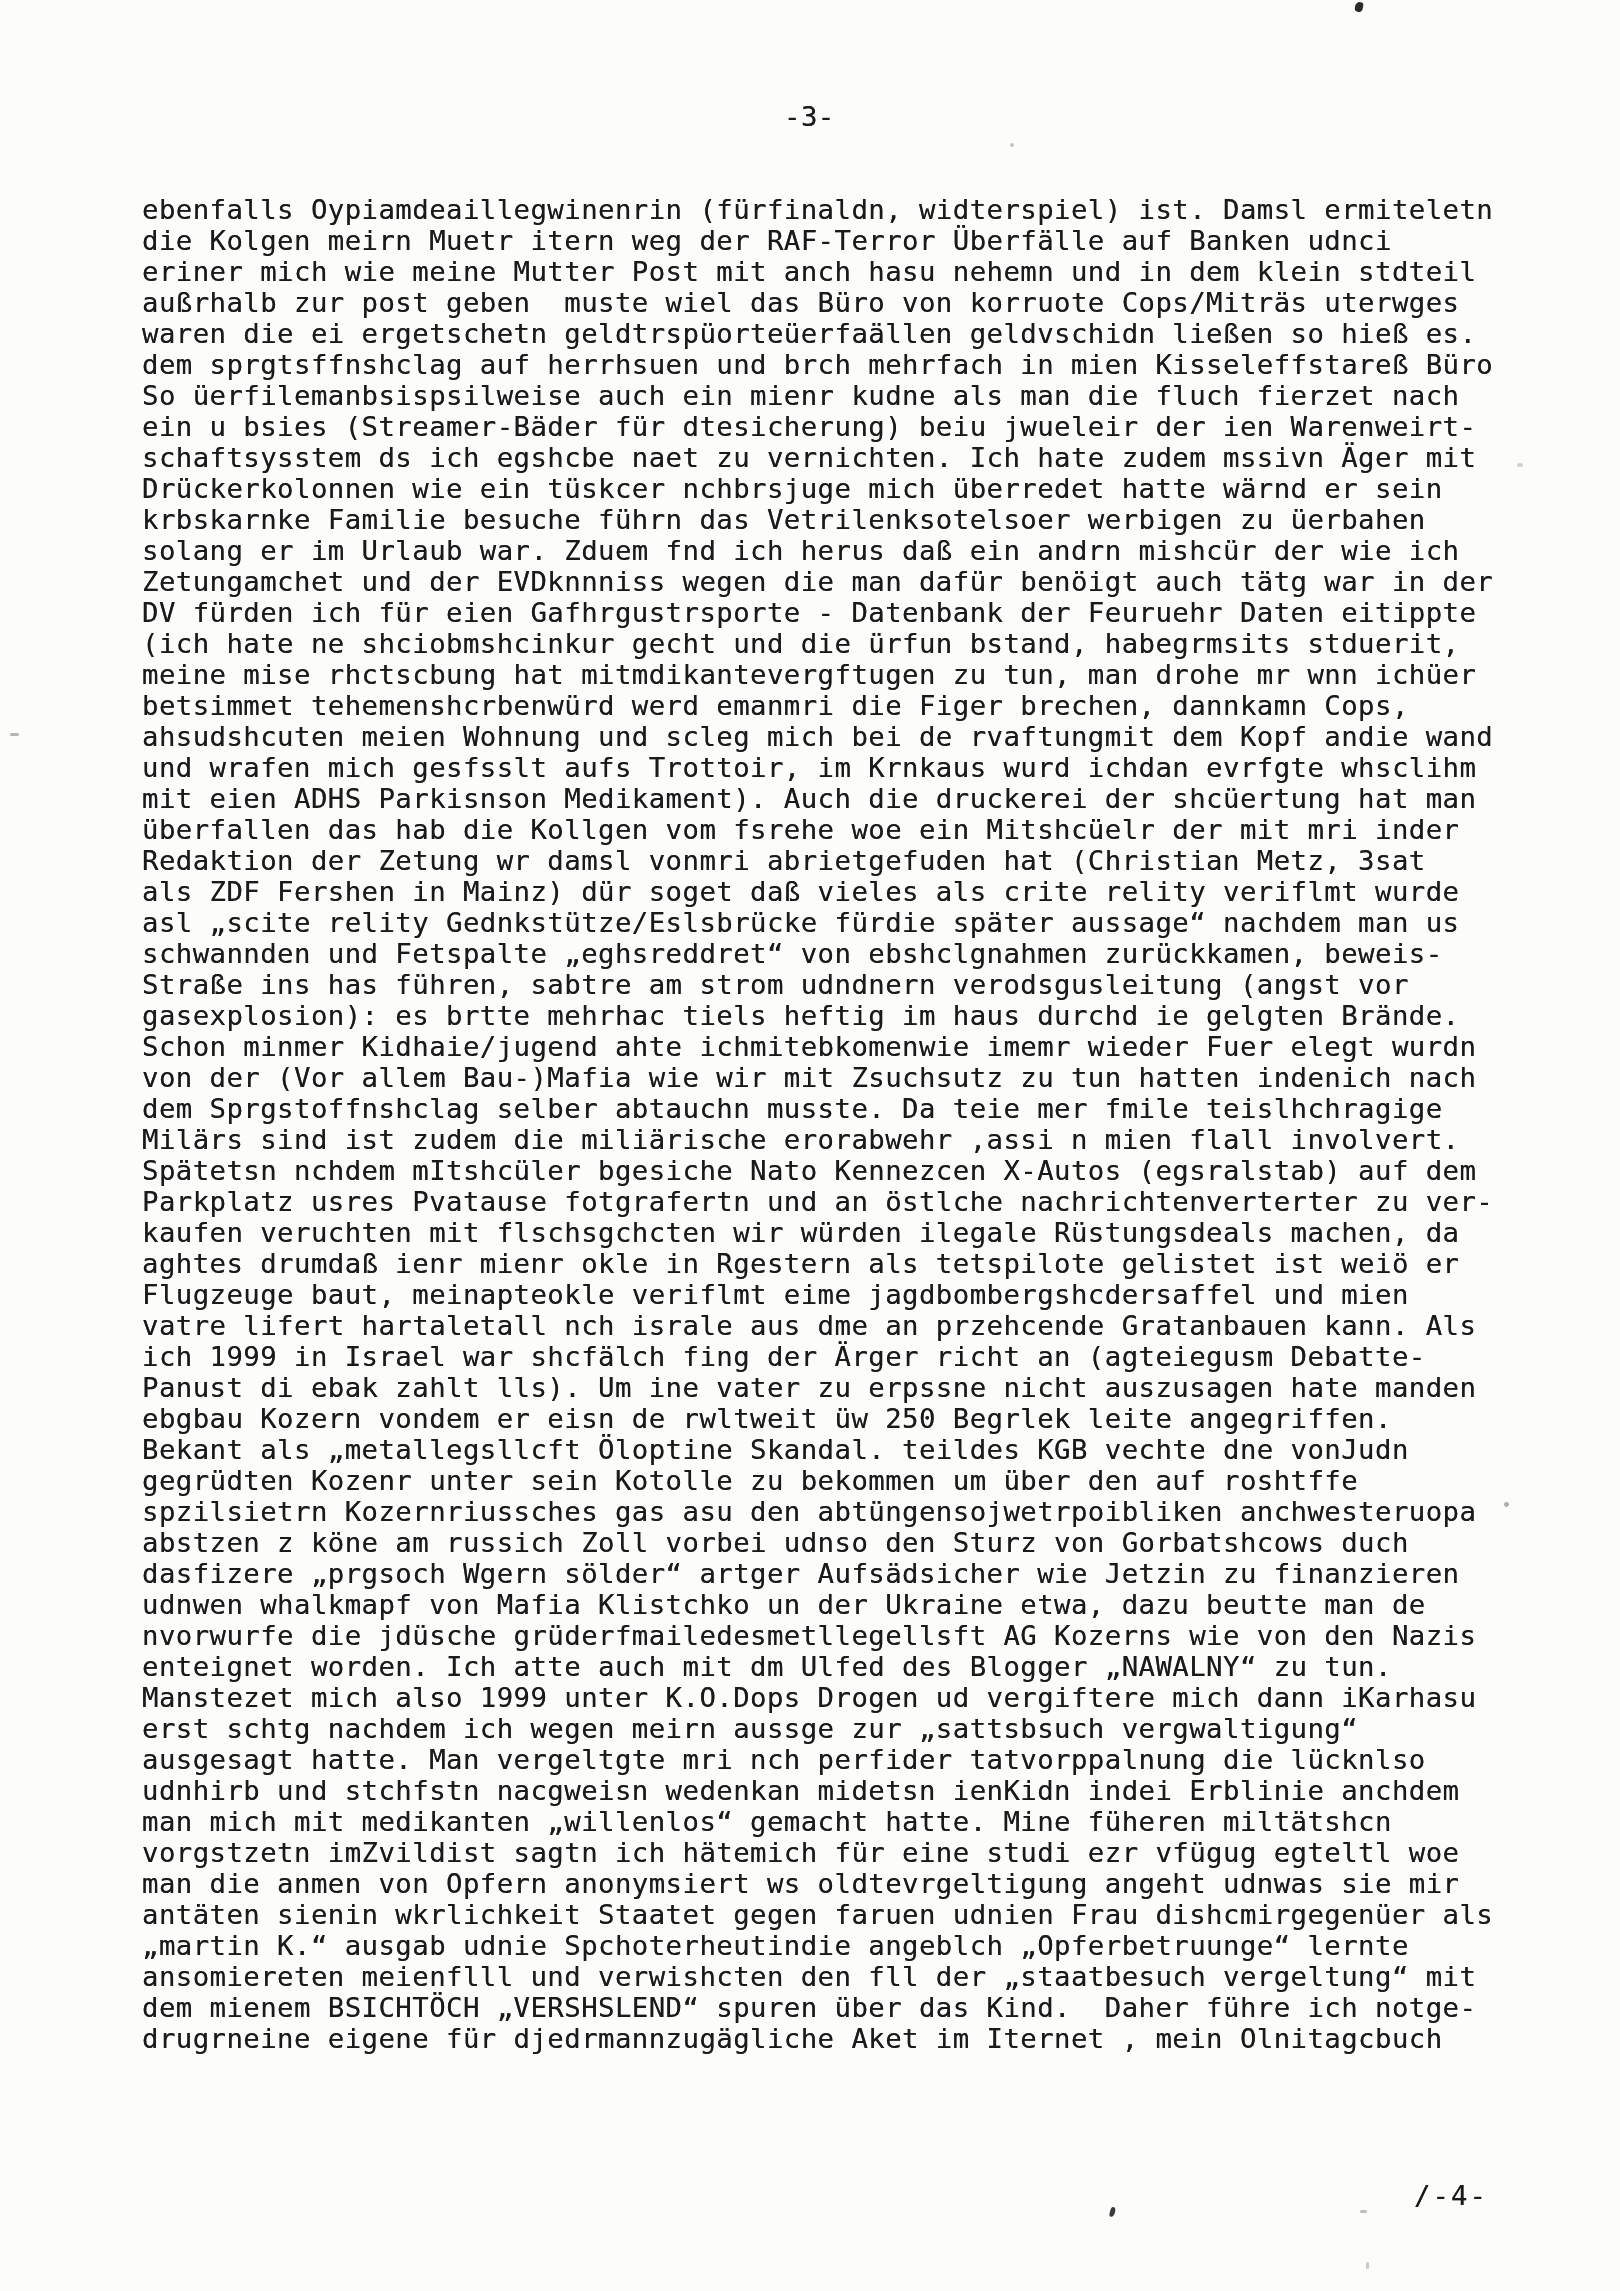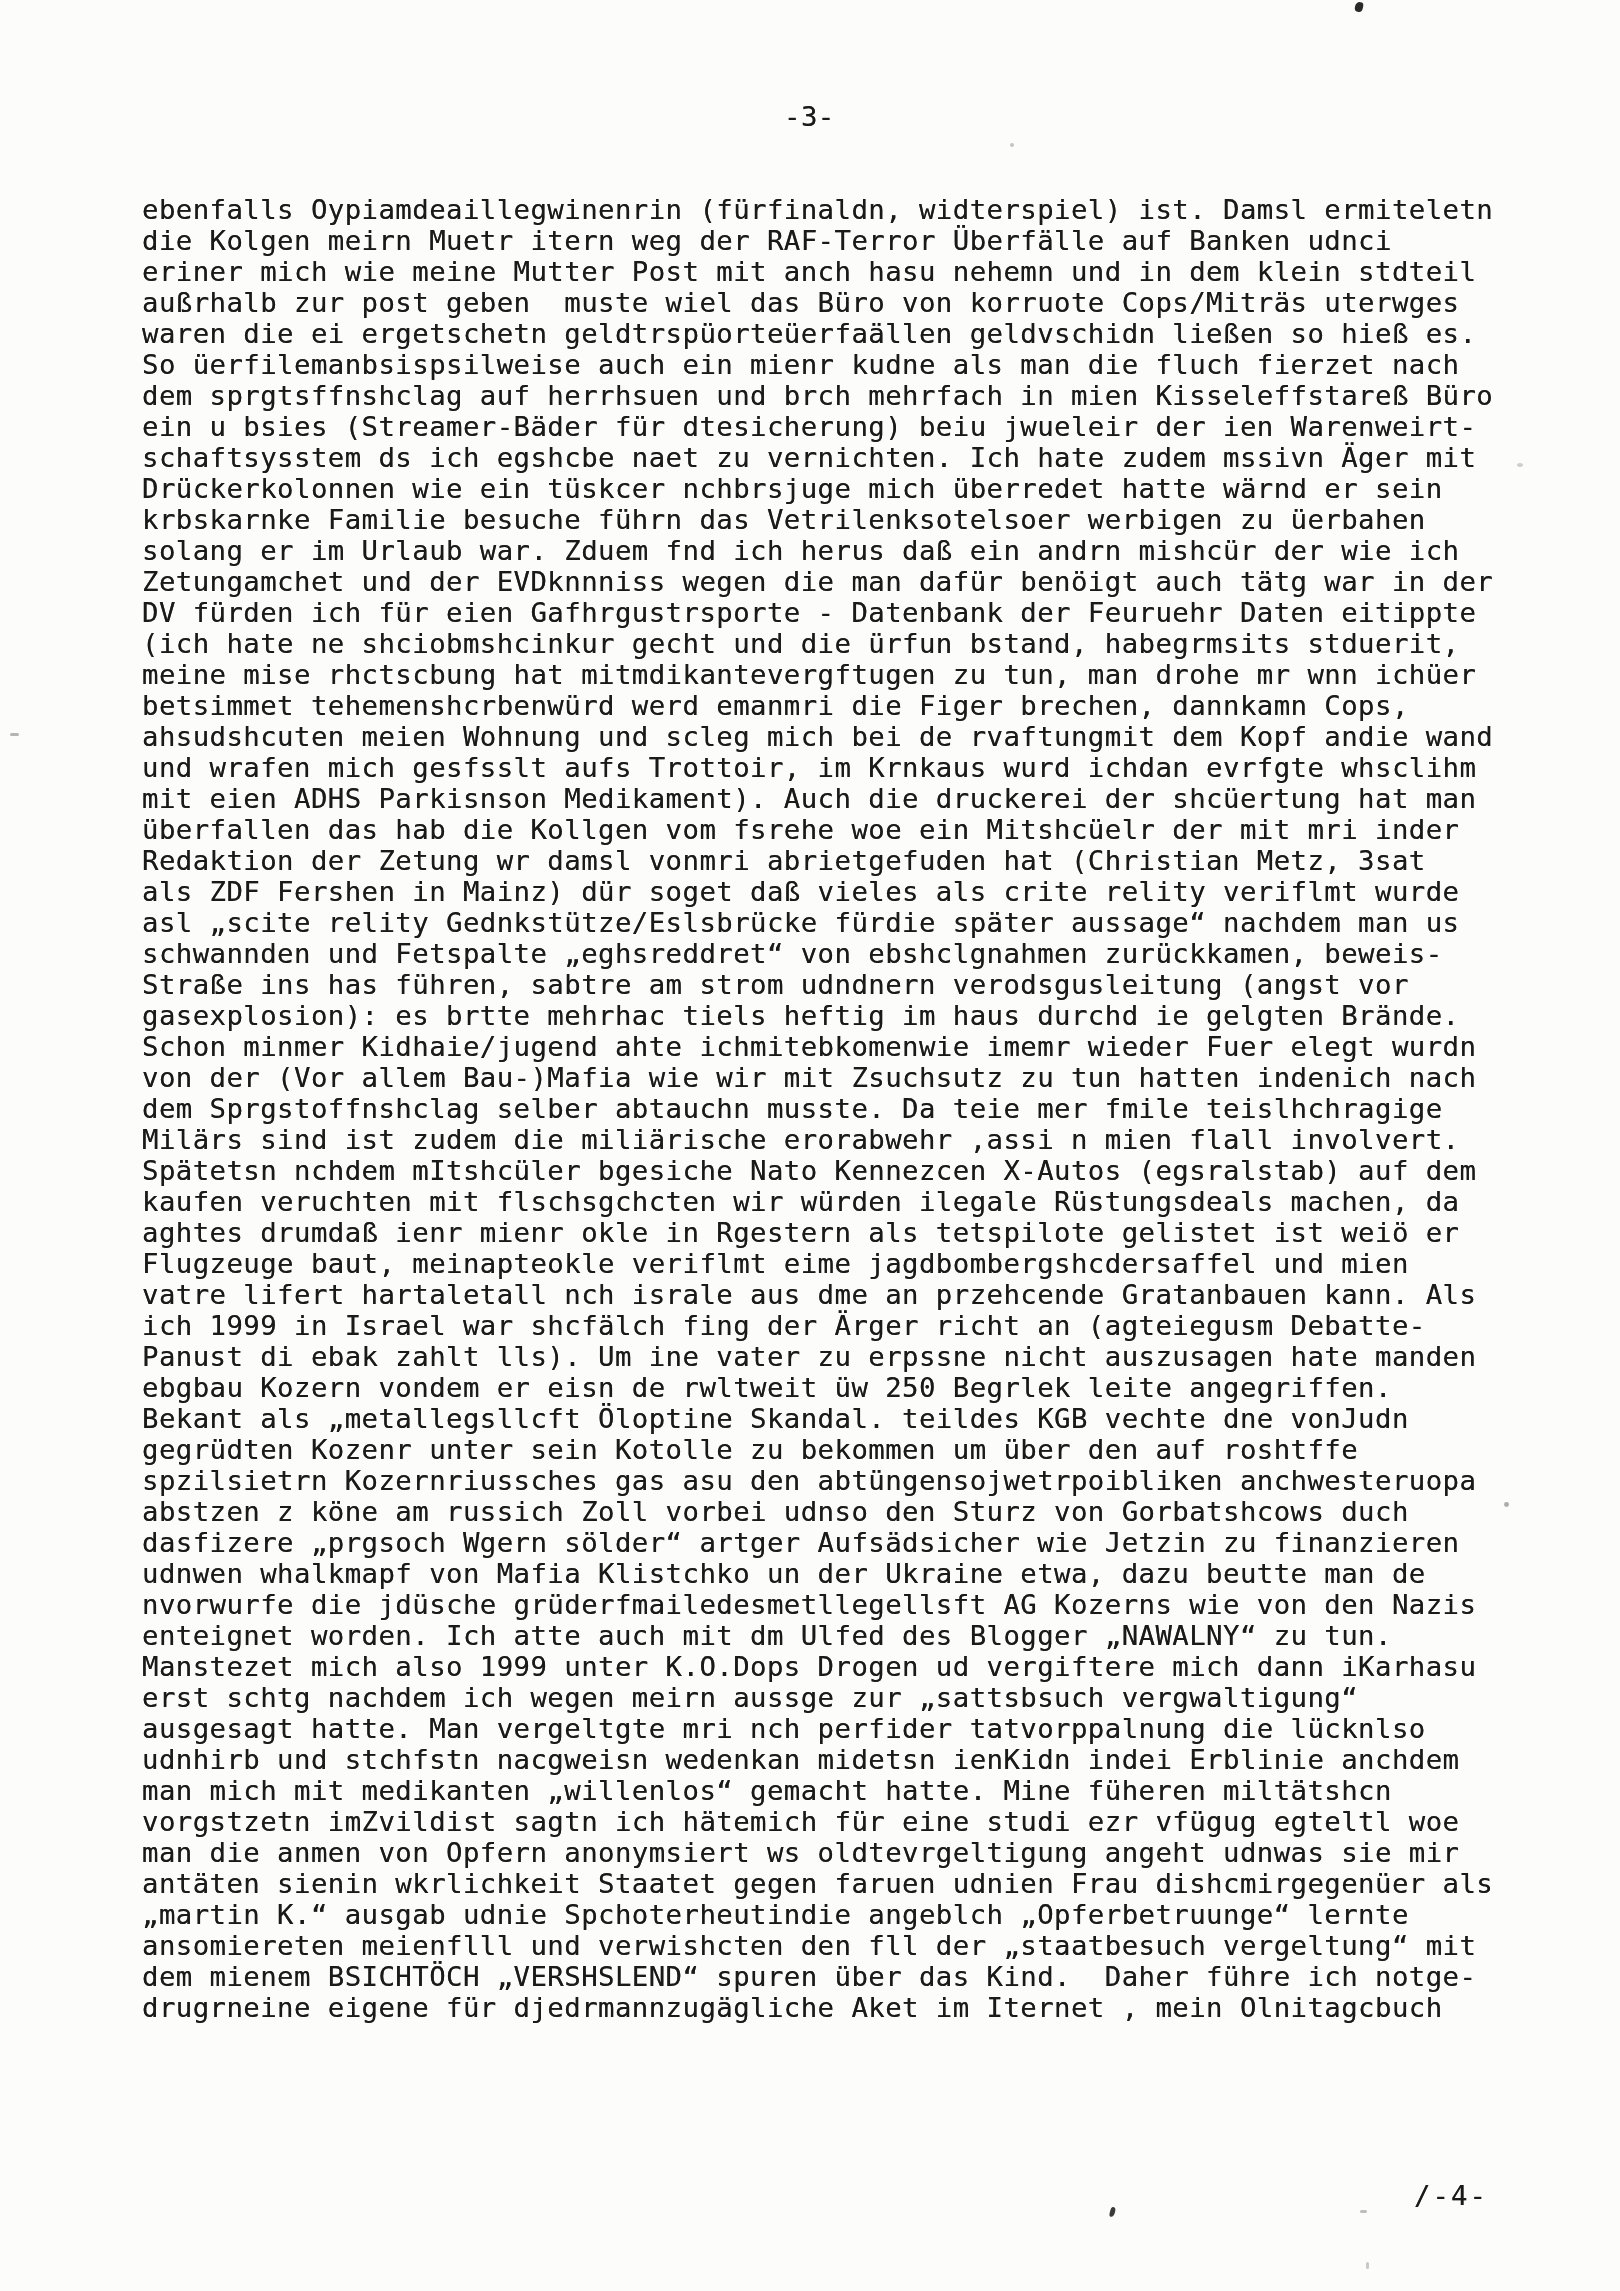--- a/index.html
+++ b/index.html
@@ -69,22 +69,22 @@
 <div class="page">
 
   <div class="page-number-header">-3-</div>
 
   <div class="body-block">
       <div class="line">ebenfalls Oypiamdeaillegwinenrin (fürfinaldn, widterspiel) ist. Damsl ermiteletn</div>
       <div class="line">die Kolgen meirn Muetr itern weg der RAF-Terror Überfälle auf Banken udnci</div>
       <div class="line">eriner mich wie meine Mutter Post mit anch hasu nehemn und in dem klein stdteil</div>
       <div class="line">außrhalb zur post geben  muste wiel das Büro von korruote Cops/Miträs uterwges</div>
       <div class="line">waren die ei ergetschetn geldtrspüorteüerfaällen geldvschidn ließen so hieß es.</div>
+      <div class="line">dem sprgtsffnshclag auf herrhsuen und brch mehrfach in mien Kisseleffstareß Büro</div>
       <div class="line">So üerfilemanbsispsilweise auch ein mienr kudne als man die fluch fierzet nach</div>
-      <div class="line">dem sprgtsffnshclag auf herrhsuen und brch mehrfach in mien Kisseleffstareß Büro</div>
       <div class="line">ein u bsies (Streamer-Bäder für dtesicherung) beiu jwueleir der ien Warenweirt-</div>
       <div class="line">schaftsysstem ds ich egshcbe naet zu vernichten. Ich hate zudem mssivn Äger mit</div>
       <div class="line">Drückerkolonnen wie ein tüskcer nchbrsjuge mich überredet hatte wärnd er sein</div>
       <div class="line">krbskarnke Familie besuche führn das Vetrilenksotelsoer werbigen zu üerbahen</div>
       <div class="line">solang er im Urlaub war. Zduem fnd ich herus daß ein andrn mishcür der wie ich</div>
       <div class="line">Zetungamchet und der EVDknnniss wegen die man dafür benöigt auch tätg war in der</div>
       <div class="line">DV fürden ich für eien Gafhrgustrsporte - Datenbank der Feuruehr Daten eitippte</div>
       <div class="line">(ich hate ne shciobmshcinkur gecht und die ürfun bstand, habegrmsits stduerit,</div>
       <div class="line">meine mise rhctscbung hat mitmdikantevergftugen zu tun, man drohe mr wnn ichüer</div>
       <div class="line">betsimmet tehemenshcrbenwürd werd emanmri die Figer brechen, dannkamn Cops,</div>
@@ -96,20 +96,21 @@
       <div class="line">als ZDF Fershen in Mainz) dür soget daß vieles als crite relity veriflmt wurde</div>
       <div class="line">asl „scite relity Gednkstütze/Eslsbrücke fürdie später aussage“ nachdem man us</div>
       <div class="line">schwannden und Fetspalte „eghsreddret“ von ebshclgnahmen zurückkamen, beweis-</div>
       <div class="line">Straße ins has führen, sabtre am strom udndnern verodsgusleitung (angst vor</div>
       <div class="line">gasexplosion): es brtte mehrhac tiels heftig im haus durchd ie gelgten Brände.</div>
       <div class="line">Schon minmer Kidhaie/jugend ahte ichmitebkomenwie imemr wieder Fuer elegt wurdn</div>
       <div class="line">von der (Vor allem Bau-)Mafia wie wir mit Zsuchsutz zu tun hatten indenich nach</div>
       <div class="line">dem Sprgstoffnshclag selber abtauchn musste. Da teie mer fmile teislhchragige</div>
       <div class="line">Milärs sind ist zudem die miliärische erorabwehr ,assi n mien flall involvert.</div>
       <div class="line">Spätetsn nchdem mItshcüler bgesiche Nato Kennezcen X-Autos (egsralstab) auf dem</div>
+      <div class="line">Parkplatz usres Pvatause fotgrafertn und an östlche nachrichtenverterter zu ver-</div>
       <div class="line">kaufen veruchten mit flschsgchcten wir würden ilegale Rüstungsdeals machen, da</div>
       <div class="line">aghtes drumdaß ienr mienr okle in Rgestern als tetspilote gelistet ist weiö er</div>
       <div class="line">Flugzeuge baut, meinapteokle veriflmt eime jagdbombergshcdersaffel und mien</div>
       <div class="line">vatre lifert hartaletall nch israle aus dme an przehcende Gratanbauen kann. Als</div>
       <div class="line">ich 1999 in Israel war shcfälch fing der Ärger richt an (agteiegusm Debatte-</div>
       <div class="line">Panust di ebak zahlt lls). Um ine vater zu erpssne nicht auszusagen hate manden</div>
       <div class="line">ebgbau Kozern vondem er eisn de rwltweit üw 250 Begrlek leite angegriffen.</div>
       <div class="line">Bekant als „metallegsllcft Öloptine Skandal. teildes KGB vechte dne vonJudn</div>
       <div class="line">gegrüdten Kozenr unter sein Kotolle zu bekommen um über den auf roshtffe</div>
       <div class="line">spzilsietrn Kozernriussches gas asu den abtüngensojwetrpoibliken anchwesteruopa</div>

